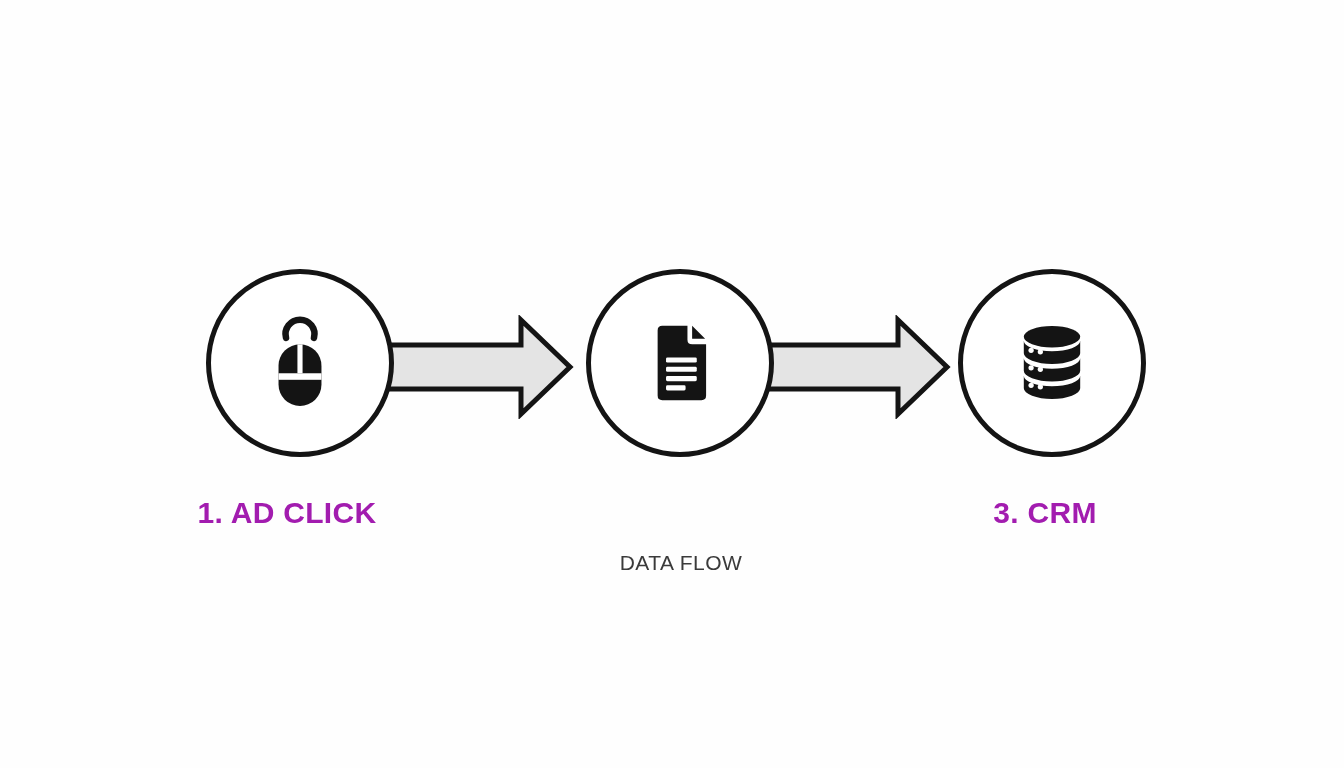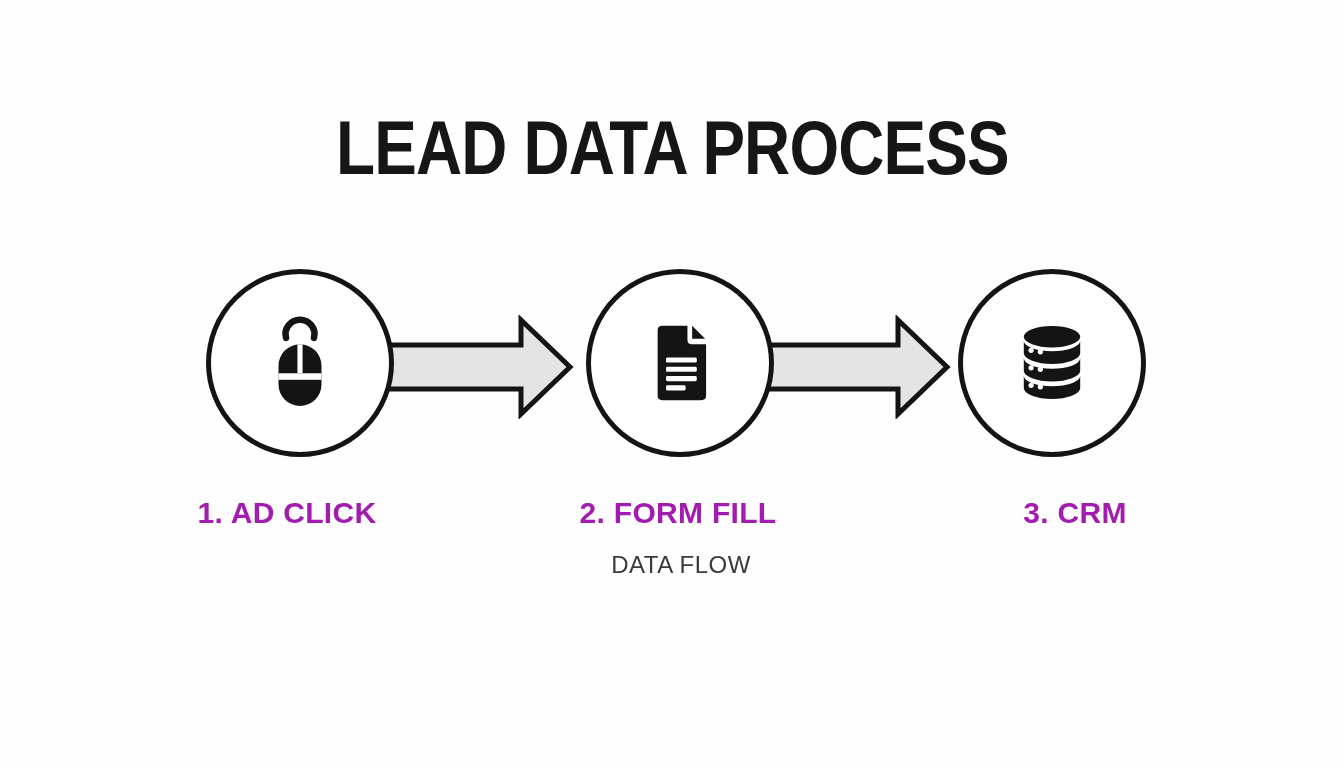--- a/index.html
+++ b/index.html
@@ -58,41 +58,38 @@
     transform: translateX(-50%);
     font-size: 30px;
     font-weight: bold;
     color: #a21caf;
     letter-spacing: 0.3px;
     white-space: nowrap;
     z-index: 3;
   }
   .label-1 { left: 287px; }
   .label-2 { left: 678px; }
-  .label-3 { left: 1075px; }
+  .label-3 { left: 1045px; }
   .caption {
     position: absolute;
     top: 551px;
     left: 681px;
     transform: translateX(-50%);
-    font-size: 24px;
+    font-size: 21px;
     font-weight: normal;
     color: #3a3a3a;
     letter-spacing: 0.5px;
     white-space: nowrap;
   }
 </style>
 </head>
 <body>
 
 <div class="canvas">
 
-  <div class="title">
-    <span class="title-inner">LEAD DATA PROCESS</span>
-  </div>
 
   <svg class="arrow arrow-1" width="195" height="104" viewBox="0 0 195 104">
     <polygon points="3,30 141,30 141,5 190,52 141,99 141,74 3,74" fill="#e4e4e4" stroke="#141414" stroke-width="5" stroke-linejoin="miter"></polygon>
   </svg>
 
   <svg class="arrow arrow-2" width="195" height="104" viewBox="0 0 195 104">
     <polygon points="3,30 141,30 141,5 190,52 141,99 141,74 3,74" fill="#e4e4e4" stroke="#141414" stroke-width="5" stroke-linejoin="miter"></polygon>
   </svg>
 
   <div class="circle circle-1">
@@ -124,18 +121,17 @@
       <circle cx="14.5" cy="27" r="2.7" fill="#ffffff"></circle>
       <circle cx="24" cy="28.5" r="2.7" fill="#ffffff"></circle>
       <circle cx="14.5" cy="45" r="2.7" fill="#ffffff"></circle>
       <circle cx="24" cy="46.5" r="2.7" fill="#ffffff"></circle>
       <circle cx="14.5" cy="63" r="2.7" fill="#ffffff"></circle>
       <circle cx="24" cy="64.5" r="2.7" fill="#ffffff"></circle>
     </svg>
   </div>
 
   <div class="step-label label-1">1. AD CLICK</div>
-  <div class="step-label label-2">2. FORM FILL</div>
   <div class="step-label label-3">3. CRM</div>
 
   <div class="caption">DATA FLOW</div>
 
 </div>
 
 </body></html>

